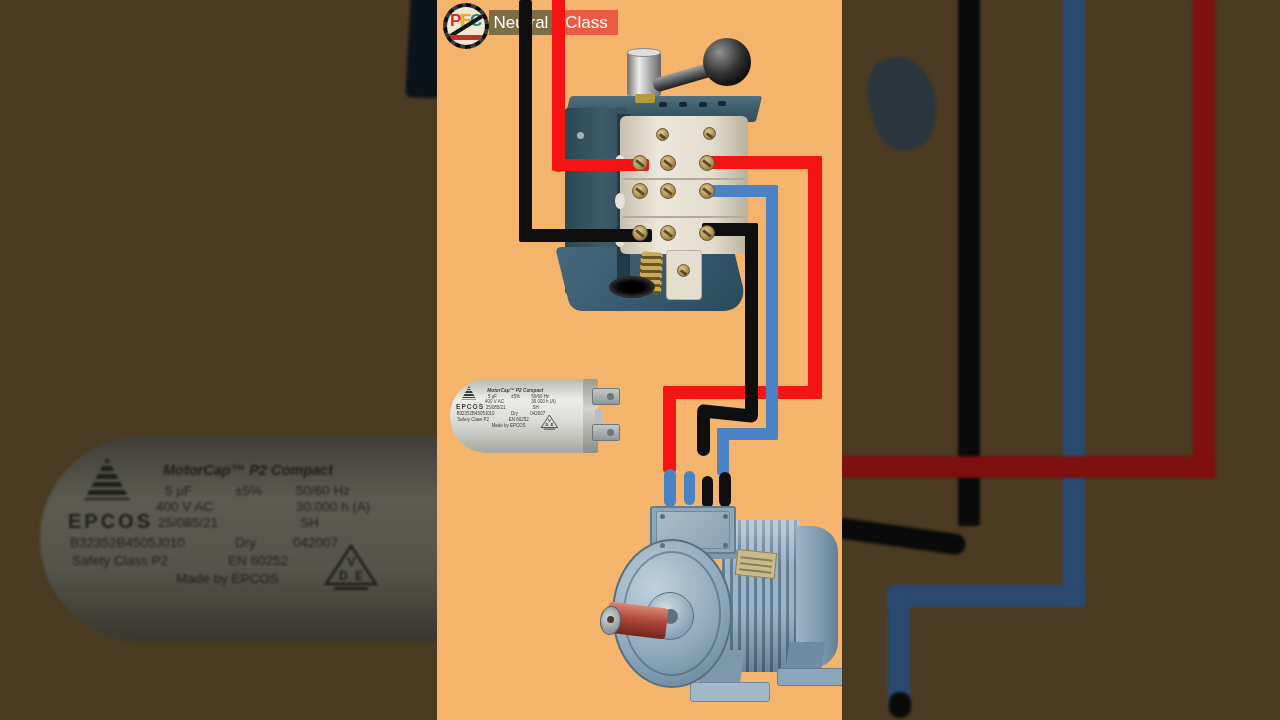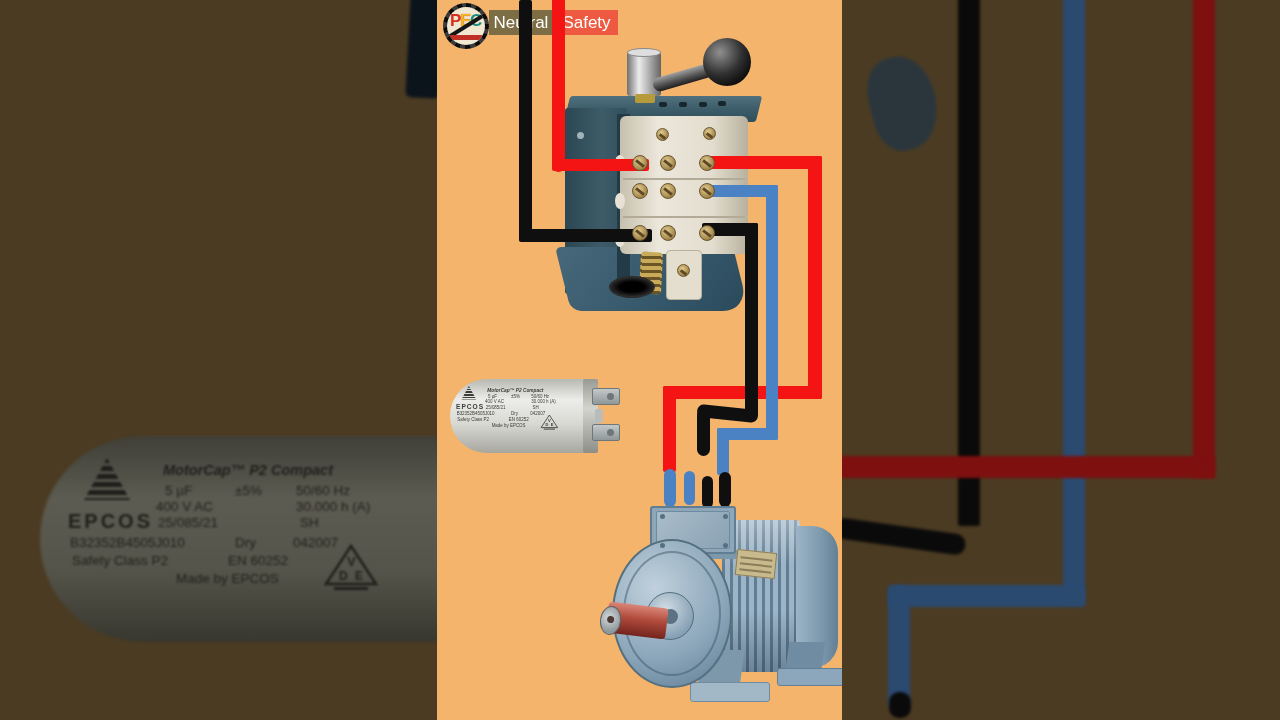--- a/index.html
+++ b/index.html
@@ -180,21 +180,21 @@
       <div class="logo-in">
         <span class="logo-ltr logo-l1">P</span>
         <span class="logo-ltr logo-l2">E</span>
         <span class="logo-ltr logo-l3">C</span>
         <span class="logo-slash"></span>
         <span class="logo-banner"></span>
       </div>
     </div>
 
     <div class="tag" id="tag-neutral">Neutral</div>
-    <div class="tag" id="tag-phase">Safety</div>
+    <div class="tag" id="tag-phase">Class</div>
 
     <div class="wire" style="left:82px;top:0;width:13px;height:241px;background:var(--wire-neutral);"></div>
     <div class="wire" style="left:82px;top:229px;width:133px;height:13px;background:var(--wire-neutral);"></div>
     <div class="wire cap-r" style="left:115px;top:-6px;width:13px;height:178px;background:var(--wire-phase);"></div>
     <div class="wire" style="left:115px;top:159px;width:97px;height:12px;background:var(--wire-phase);"></div>
 
     <div class="wire" style="left:265px;top:156px;width:120px;height:13px;background:var(--wire-phase);"></div>
     <div class="wire" style="left:371px;top:156px;width:14px;height:243px;background:var(--wire-phase);"></div>
     <div class="wire" style="left:226px;top:386px;width:159px;height:13px;background:var(--wire-phase);"></div>
     <div class="wire" style="left:226px;top:386px;width:13px;height:86px;background:var(--wire-phase);"></div>

